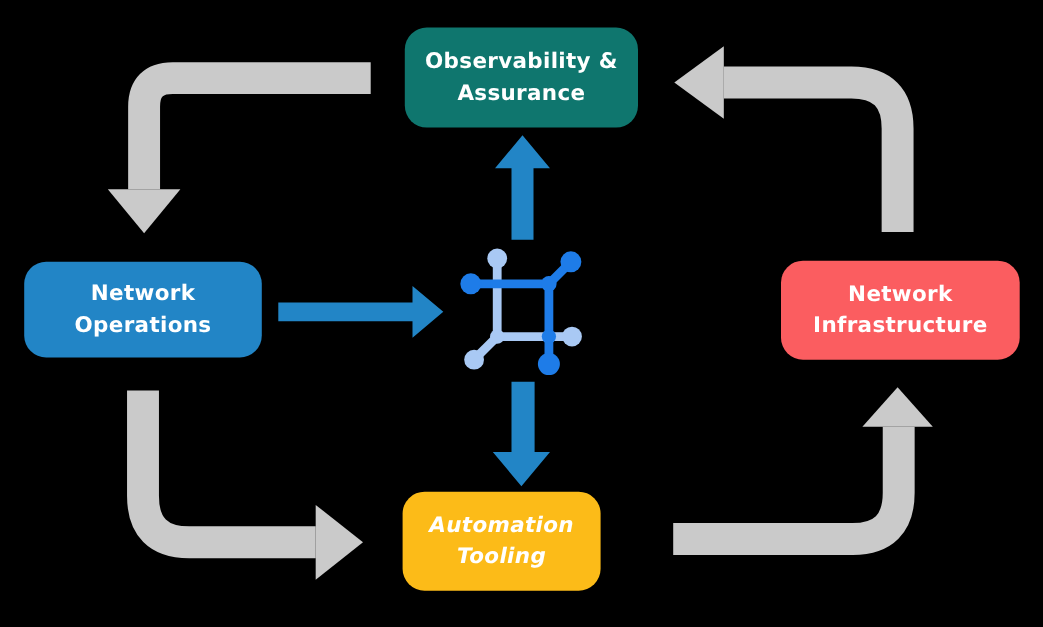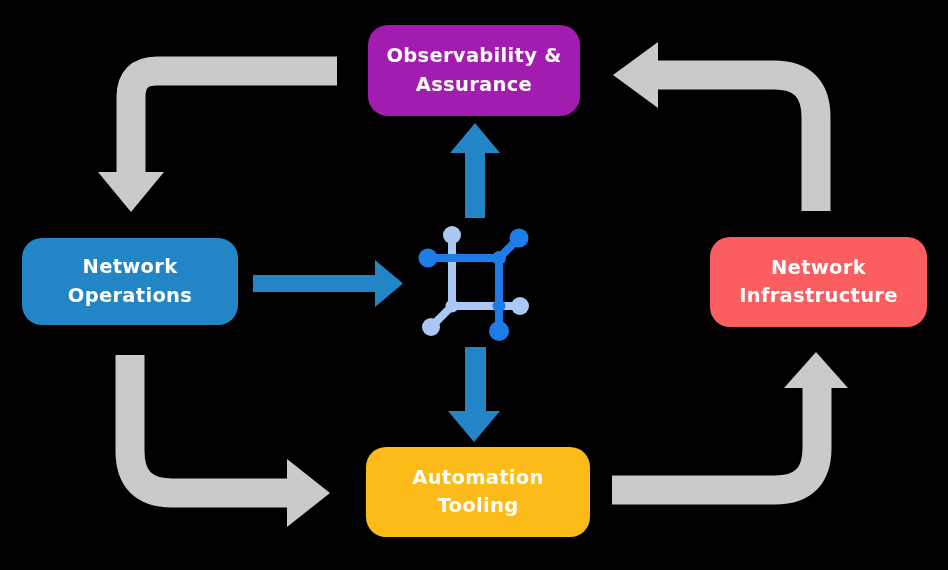--- a/index.html
+++ b/index.html
@@ -28,21 +28,21 @@
     color: #ffffff;
     font-size: 19.5px;
     font-weight: 600;
     letter-spacing: 0.3px;
     line-height: 1.45;
   }
   .node .label { white-space: pre-line; }
   .node-observability { left: 368px; top: 25px;  width: 212px; height: 91px; }
   .node-operations    { left: 22px;  top: 238px; width: 216px; height: 87px; }
   .node-infrastructure{ left: 710px; top: 237px; width: 217px; height: 90px; }
-  .node-automation    { left: 366px; top: 447px; width: 224px; height: 90px; }
+  .node-automation    { left: 366px; top: 447px; width: 180px; height: 90px; font-style: italic; }
 </style>
 </head>
 <body>
 
 <div class="stage" style="background-color: rgb(0, 0, 0);">
 
   <svg class="arrow-layer" width="948" height="570" viewBox="0 0 948 570" xmlns="http://www.w3.org/2000/svg">
 
     <g>
       <path d="M337 71 H157 Q131 71 131 97 V172" fill="none" stroke-width="29" stroke="#cacaca"></path>
@@ -90,21 +90,21 @@
       <g fill="#1e7ce8">
         <circle cx="13" cy="33" r="9.5"></circle>
         <circle cx="104" cy="13" r="9.5"></circle>
         <circle cx="84" cy="106" r="10"></circle>
         <circle cx="84" cy="33" r="7"></circle>
         <circle cx="84" cy="81" r="6.5"></circle>
       </g>
     </g>
   </svg>
 
-  <div class="node node-observability" style="background-color: #a21caf;">
+  <div class="node node-observability" style="background-color: #0f766e;">
     <span class="label">Observability &amp;
 Assurance</span>
   </div>
 
   <div class="node node-operations" style="background-color: rgb(34, 133, 198);">
     <span class="label">Network
 Operations</span>
   </div>
 
   <div class="node node-infrastructure" style="background-color: rgb(251, 93, 96);">

